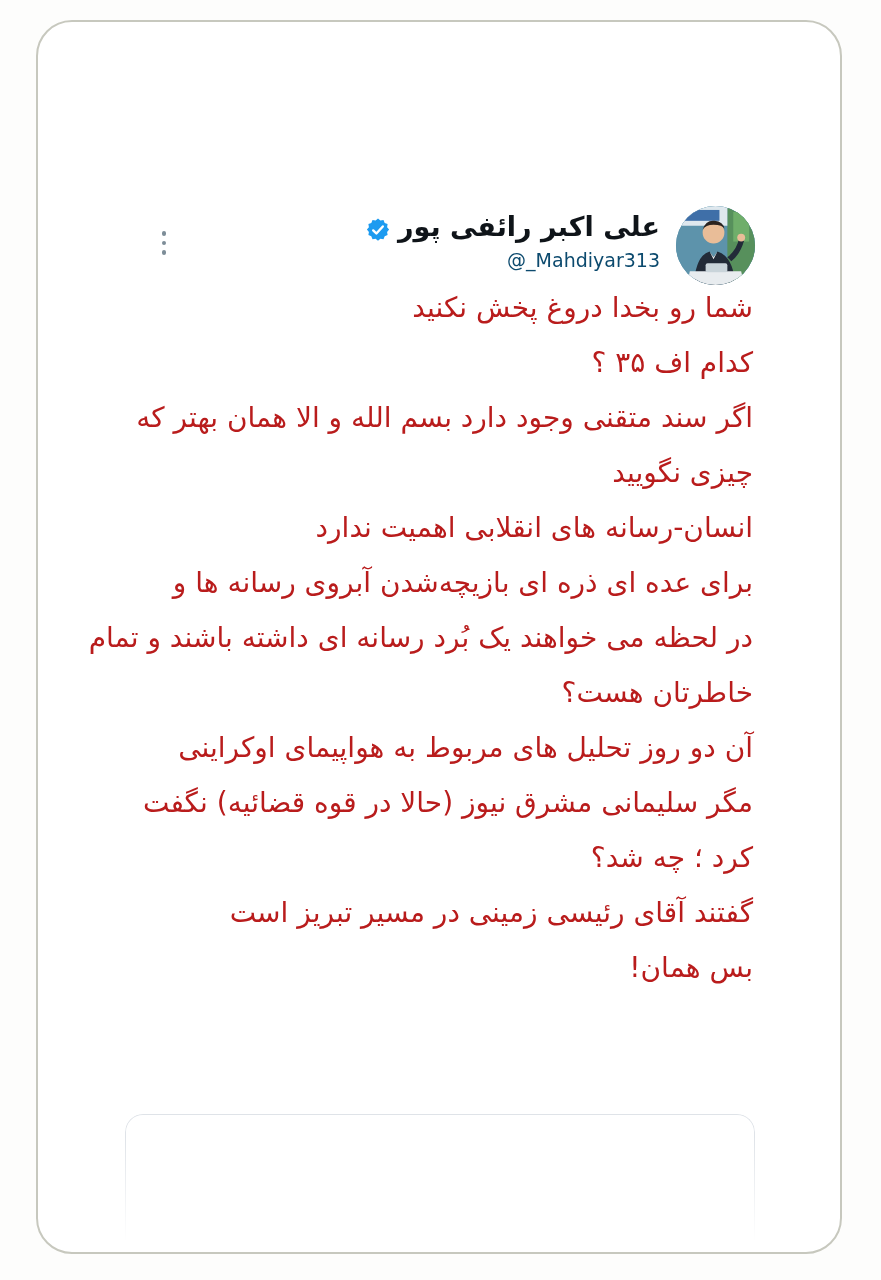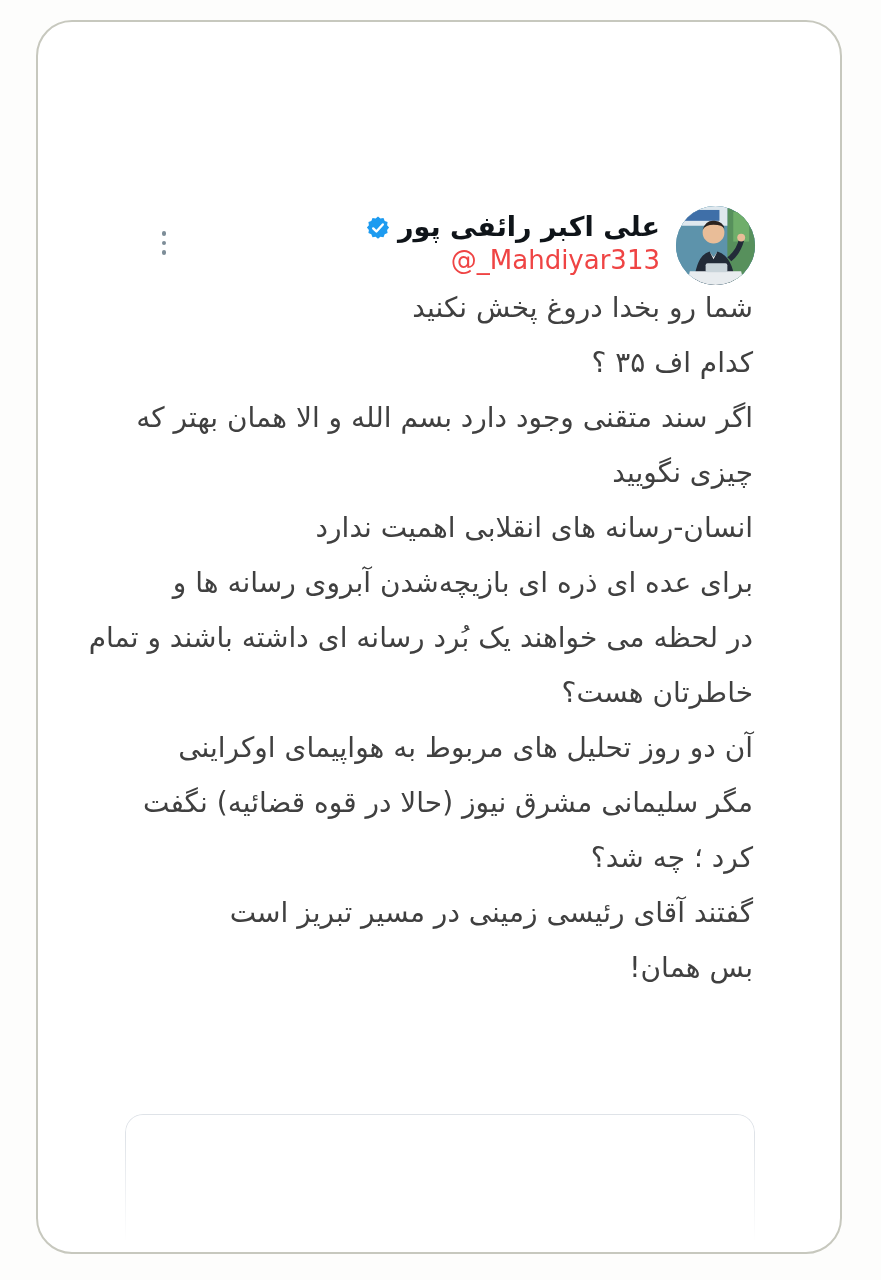--- a/index.html
+++ b/index.html
@@ -44,56 +44,56 @@
     position: absolute;
     top: 184px; right: 85px;
     display: flex;
     align-items: flex-start;
     gap: 16px;
   }
   .id-col { text-align: right; padding-top: 4px; }
   .name-row {
     direction: rtl;
     display: flex;
-    align-items: center;
+    align-items: flex-end;
     justify-content: flex-start;
     gap: 7px;
     font-size: 27px;
     font-weight: bold;
     line-height: 33px;
     color: #0f1419;
     white-space: nowrap;
   }
   .verified-badge { display: inline-flex; flex: 0 0 auto; margin-top: 2px; }
   .handle {
     direction: ltr;
-    font-size: 26px;
+    font-size: 19px;
     line-height: 34px;
-    color: #ef4444;
+    color: #0c4a6e;
     white-space: nowrap;
   }
   .avatar {
     width: 79px; height: 79px;
     border-radius: 50%;
     overflow: hidden;
     flex: 0 0 auto;
     background: #4e8ba6;
     cursor: pointer;
   }
   .avatar svg { display: block; width: 100%; height: 100%; }
   
   .tweet-body {
     position: absolute;
     top: 258px; right: 87px;
     width: 625px;
     direction: rtl;
     text-align: right;
     font-size: 28px;
     line-height: 55px;
-    color: #404040;
+    color: #b91c1c;
     letter-spacing: 0;
   }
   .tweet-line { white-space: nowrap; }
   
   .quote-card {
     position: absolute;
     left: 87px; top: 1092px;
     width: 630px; height: 150px;
     border: 1.5px solid #dfe3e8;
     border-bottom: none;

